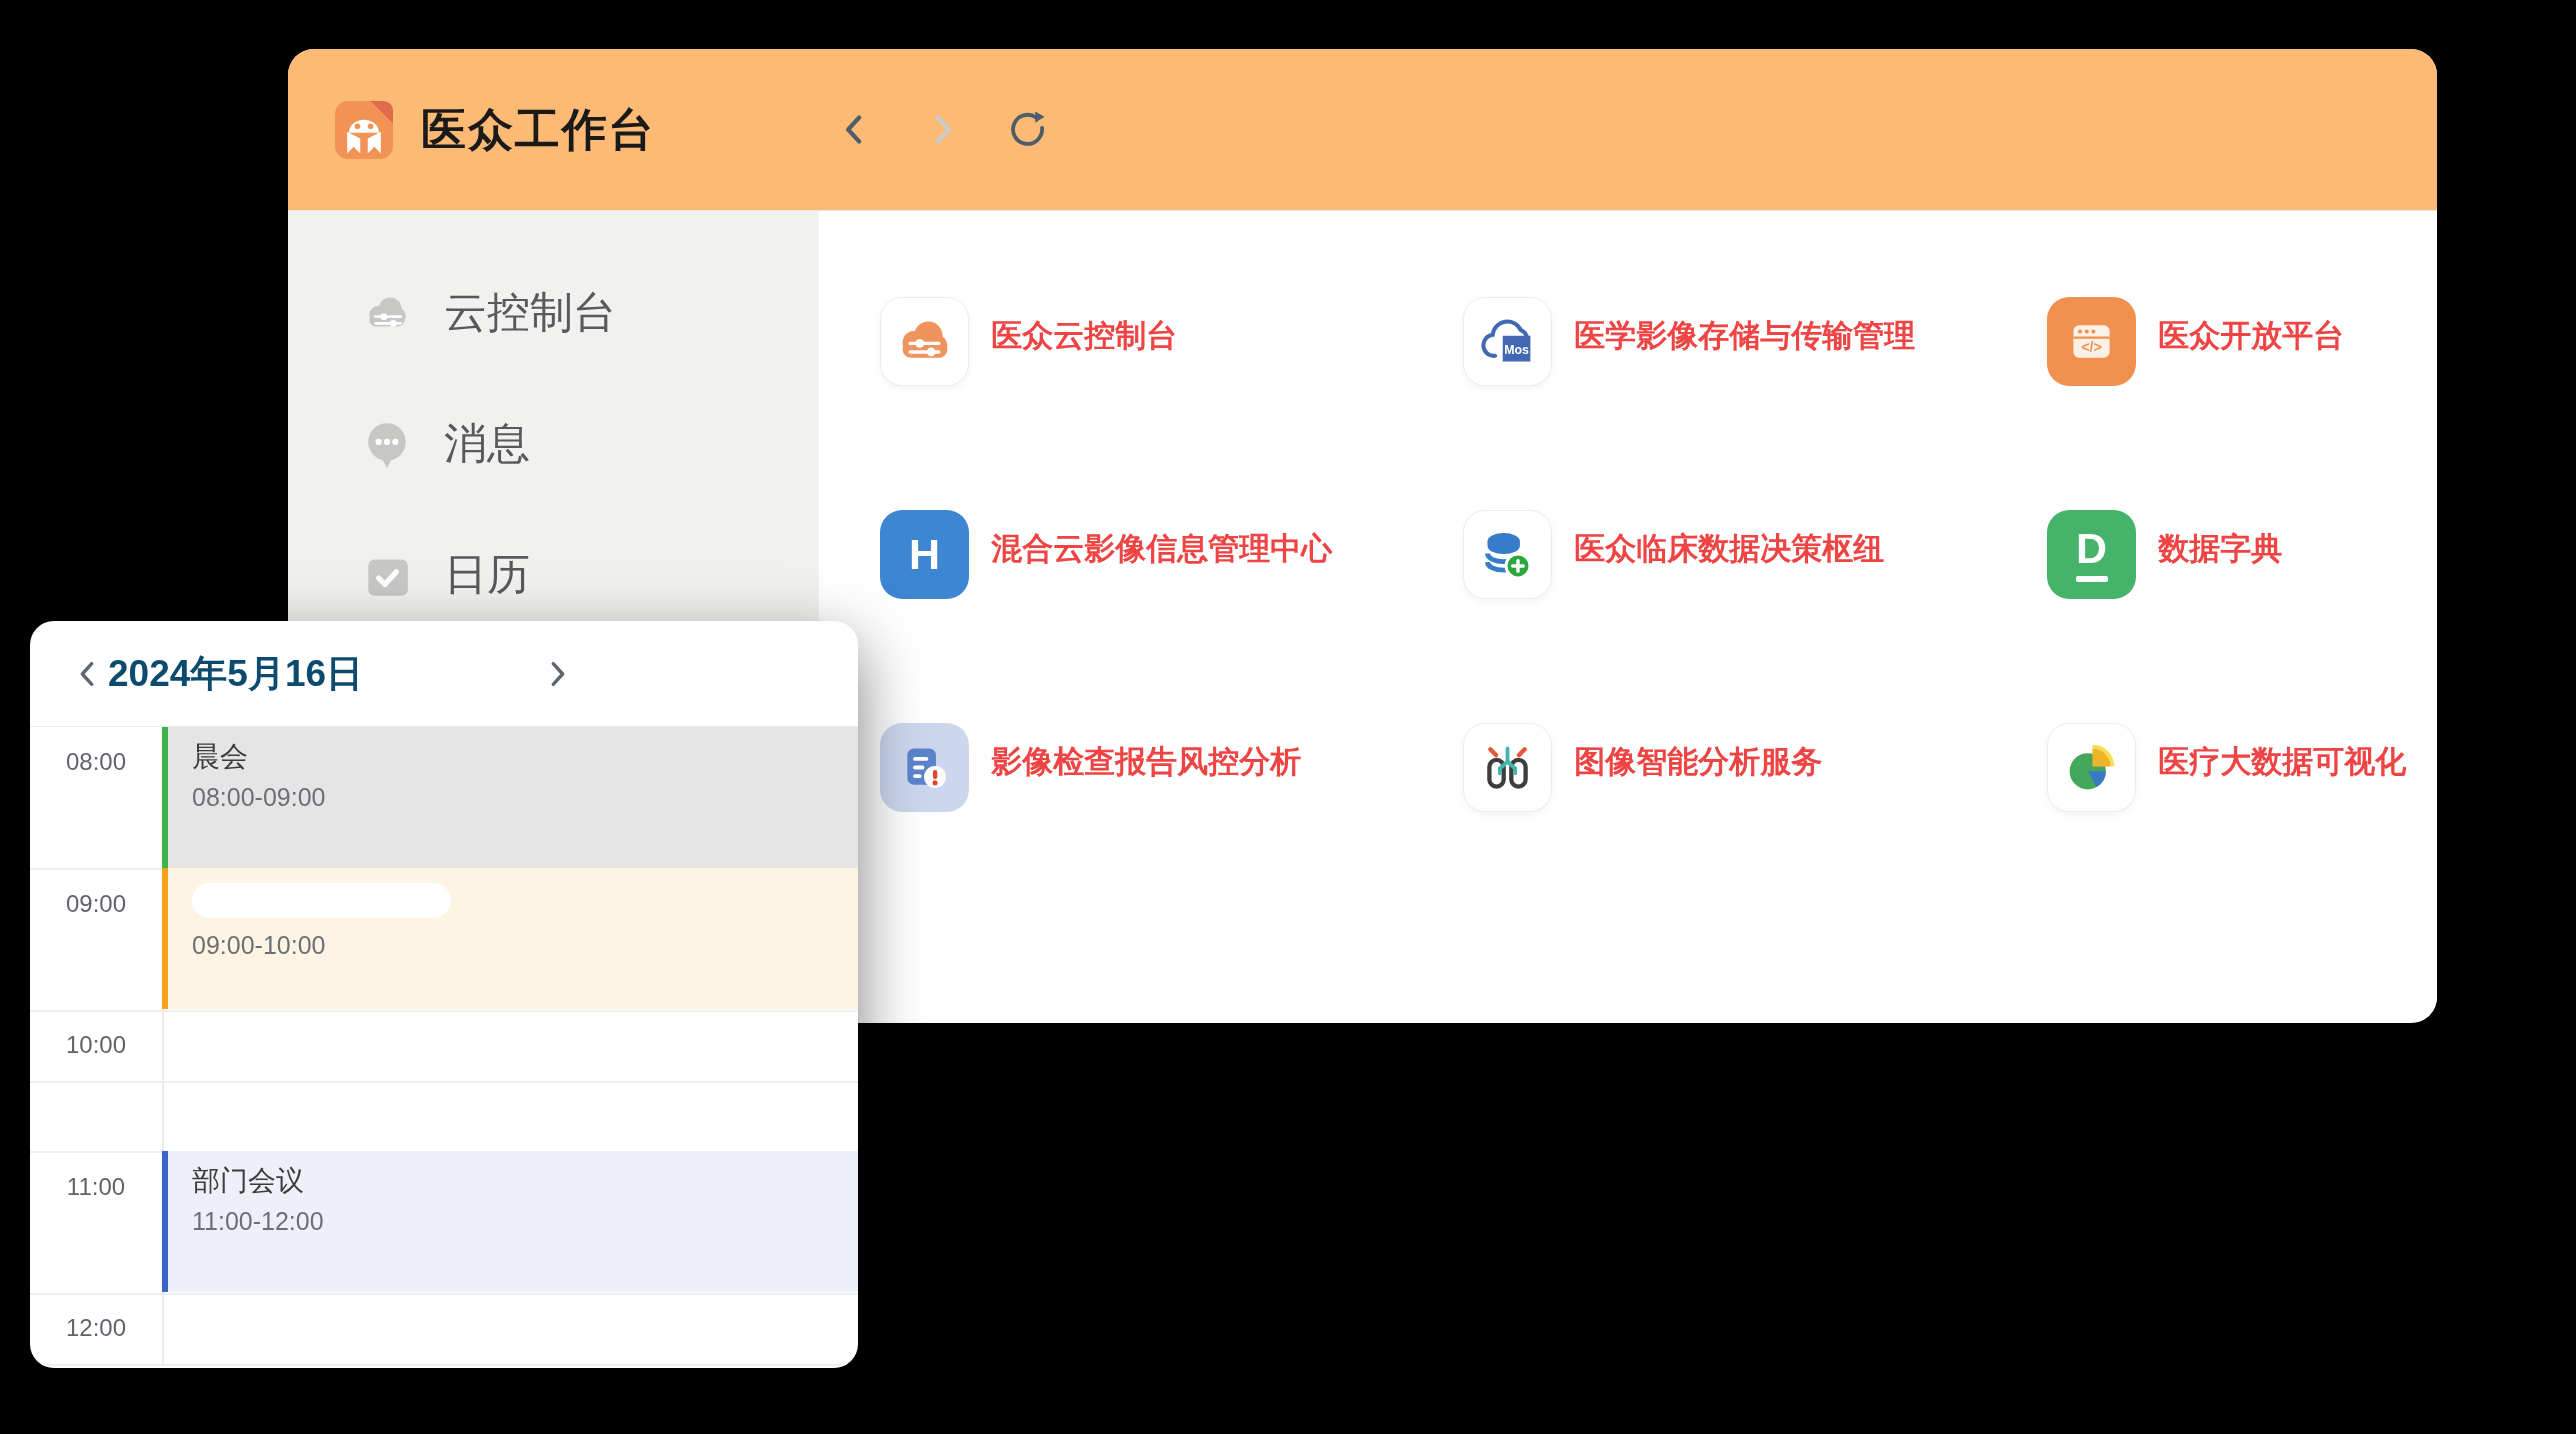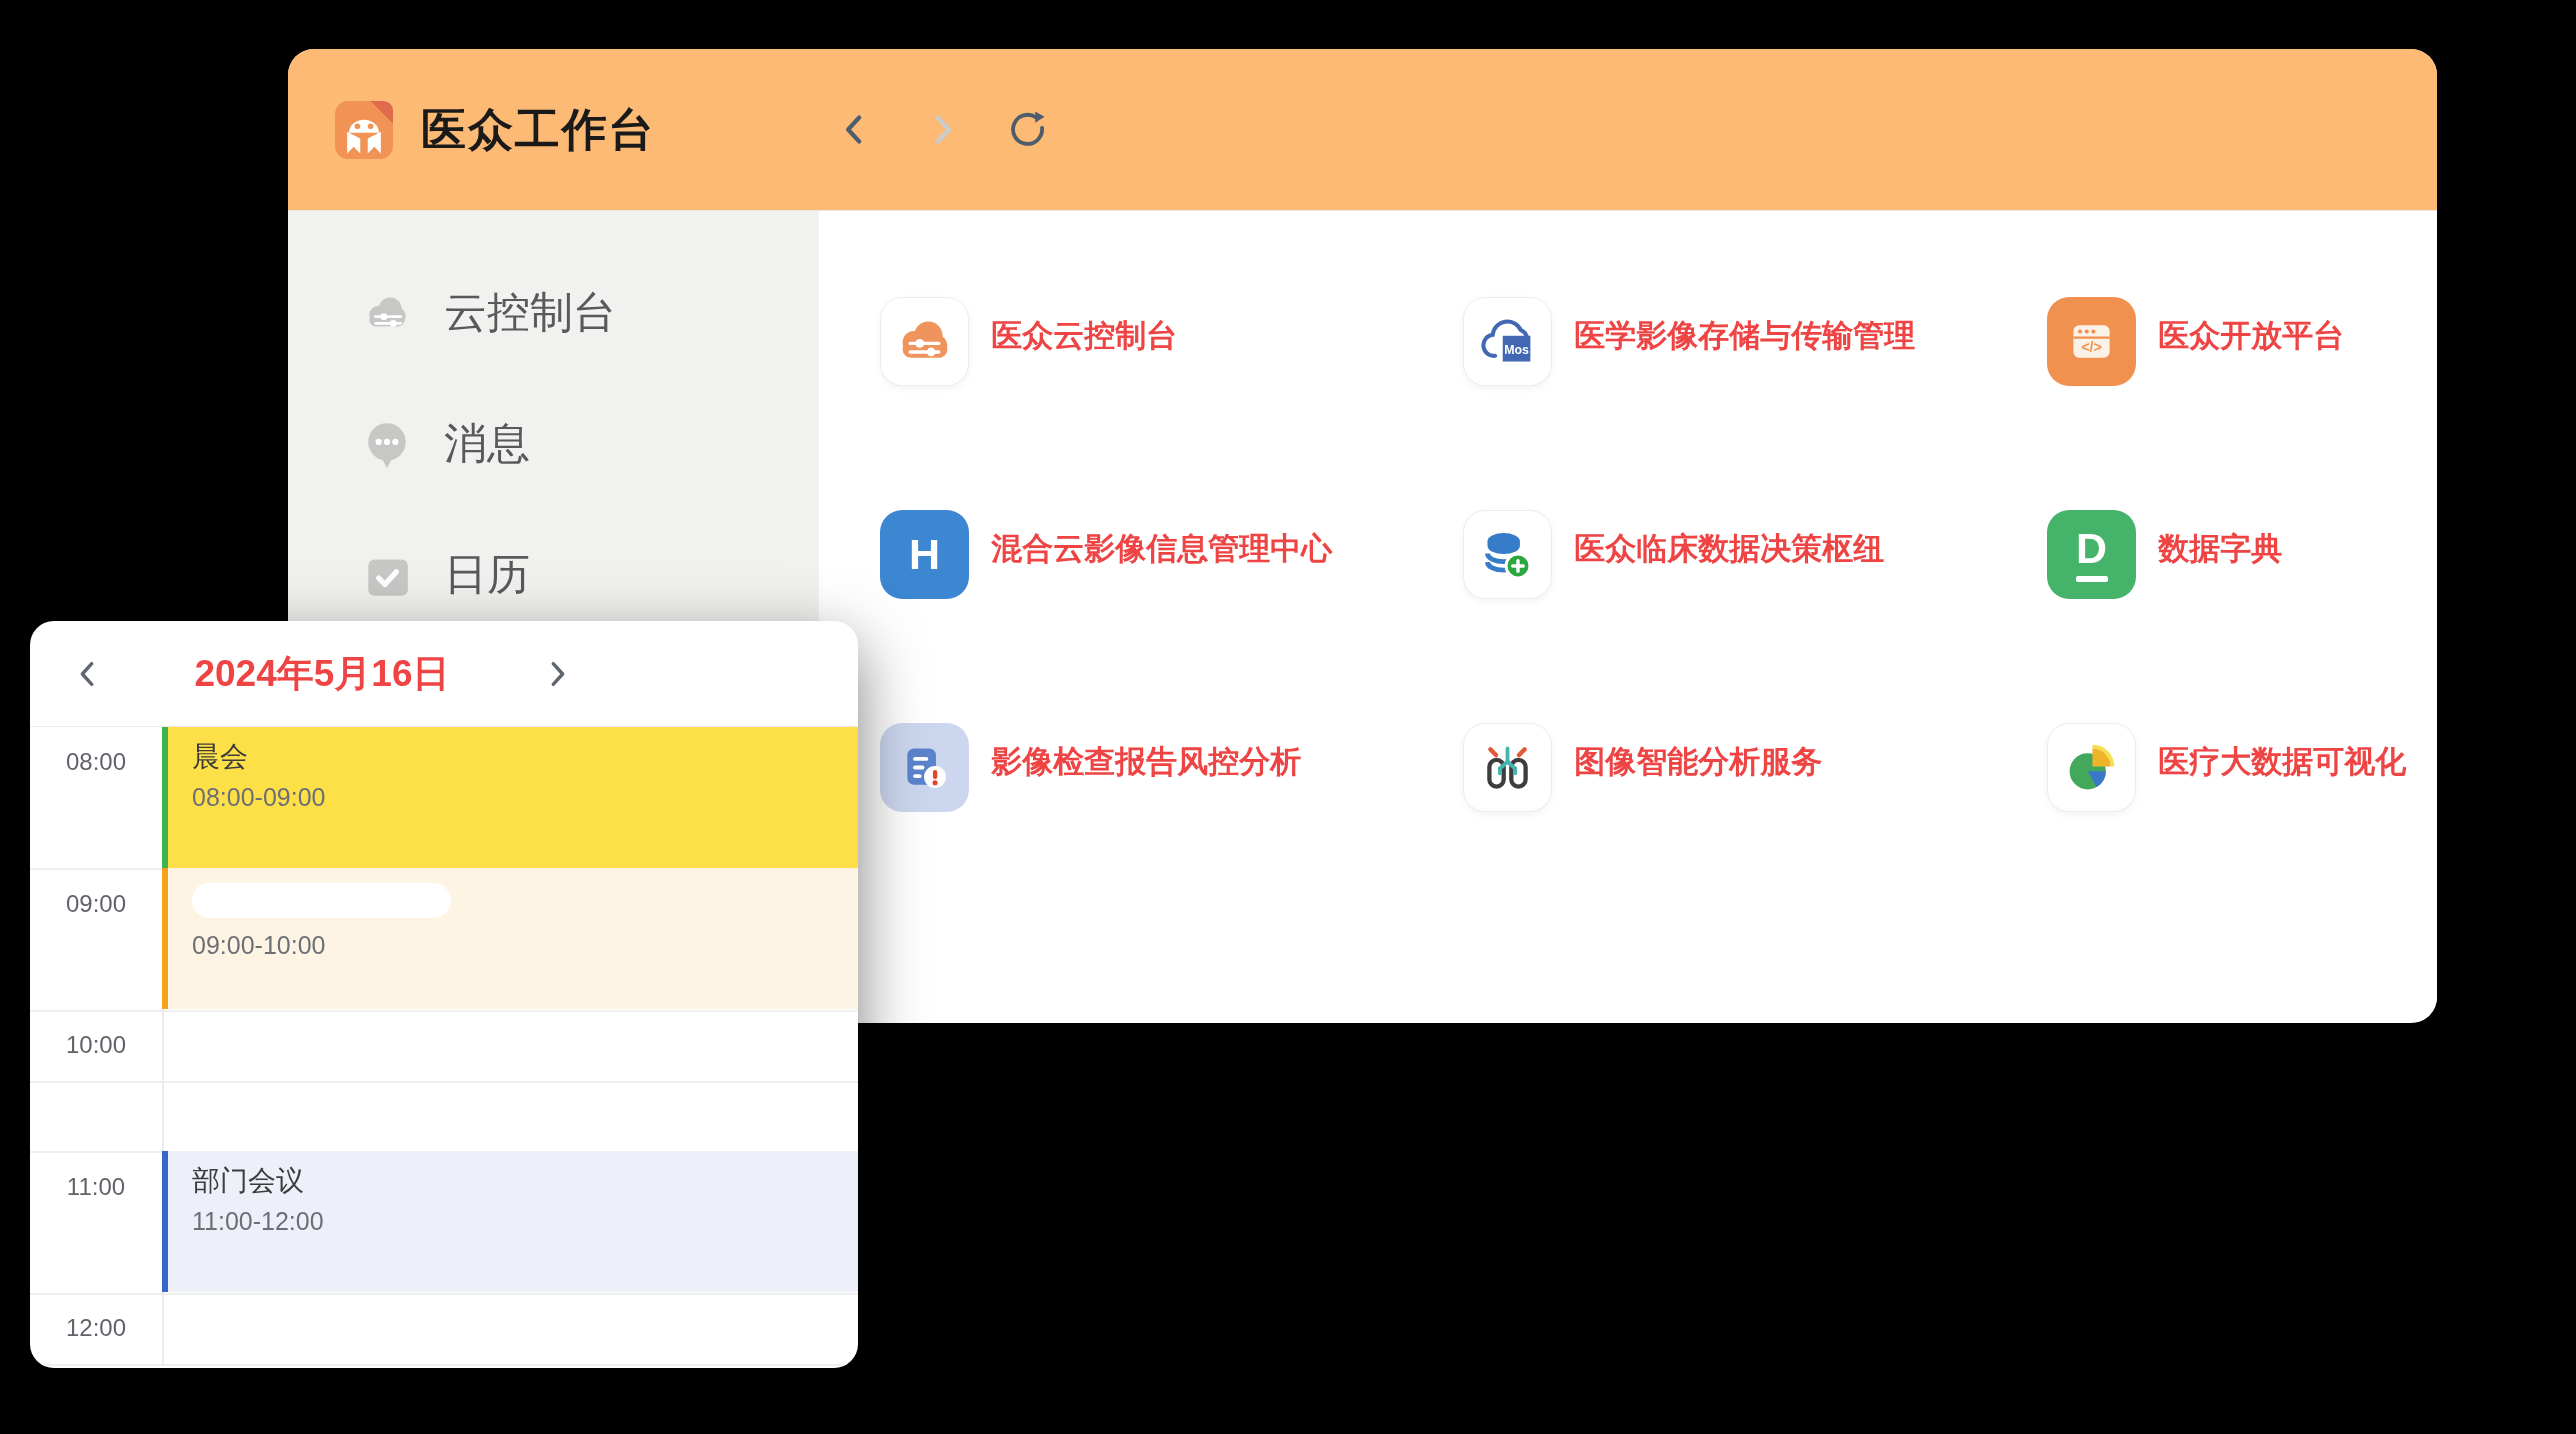--- a/index.html
+++ b/index.html
@@ -56,29 +56,29 @@
 
   
   .calendar {
     position:absolute; left:30px; top:621px; width:828px; height:747px;
     background:#fff; border-radius:24px; overflow:hidden;
     box-shadow:0 22.3px 65px rgba(0,0,0,.5);
   }
   .cal-header { height:106px; border-bottom:1.9px solid #ececec; display:flex; align-items:center; }
   .cal-chevron { width:41px; height:41px; display:flex; align-items:center; justify-content:center; cursor:pointer; }
   .cal-prev { margin-left:37px; }
-  .cal-date { width:428px; text-align:center; font-size:37px; font-weight:700; color:#ef4444; }
+  .cal-date { width:428px; text-align:left; font-size:37px; font-weight:700; color:#0c4a6e; }
   .cal-body { position:relative; height:639px; }
   .vline { position:absolute; left:132px; top:0; bottom:0; width:1.9px; background:#ebebeb; }
   .hline { position:absolute; left:0; right:0; height:1.9px; background:#efefef; }
   .time-label { position:absolute; left:0; width:132px; text-align:center; font-size:24px; color:#60646a; }
   .event { position:absolute; left:132px; right:0; height:141px; border-left:6.5px solid; padding:13px 0 0 24px; }
   .event-title { font-size:28px; color:#3c3c3c; font-weight:500; line-height:34px; }
   .event-time { font-size:25px; color:#6c7076; margin-top:9.3px; }
-  .ev-green { top:0; background:#fde047; border-color:#3eb24b; }
+  .ev-green { top:0; background:#e5e5e5; border-color:#3eb24b; }
   .ev-orange { top:141px; background:#fdf4e3; border-color:#f5a31d; }
   .ev-blue { top:424px; background:#edf0f8; border-color:#3a66c9; }
   .pill { width:259px; height:35px; border-radius:17.7px; background:#fff; margin-top:1.9px; }
   .ev-orange .event-time { margin-top:13px; }
 </style>
 </head>
 <body>
 
 <div class="window">
 

